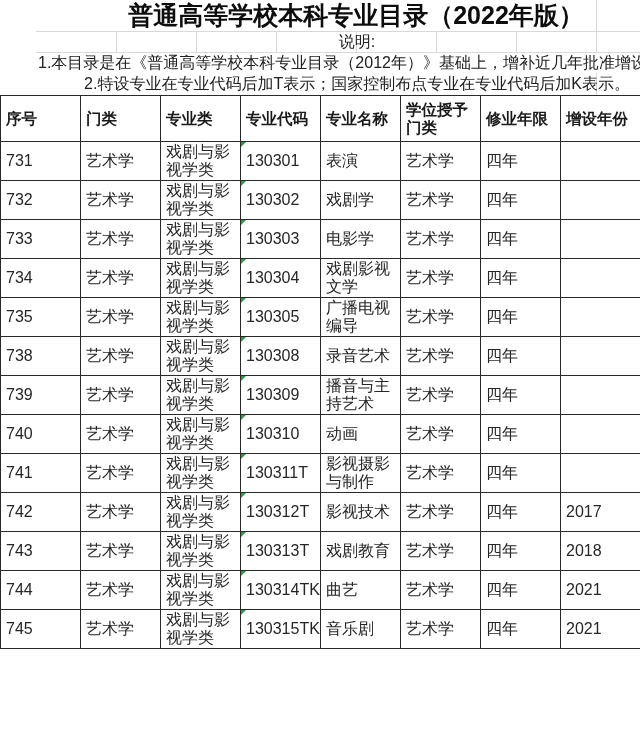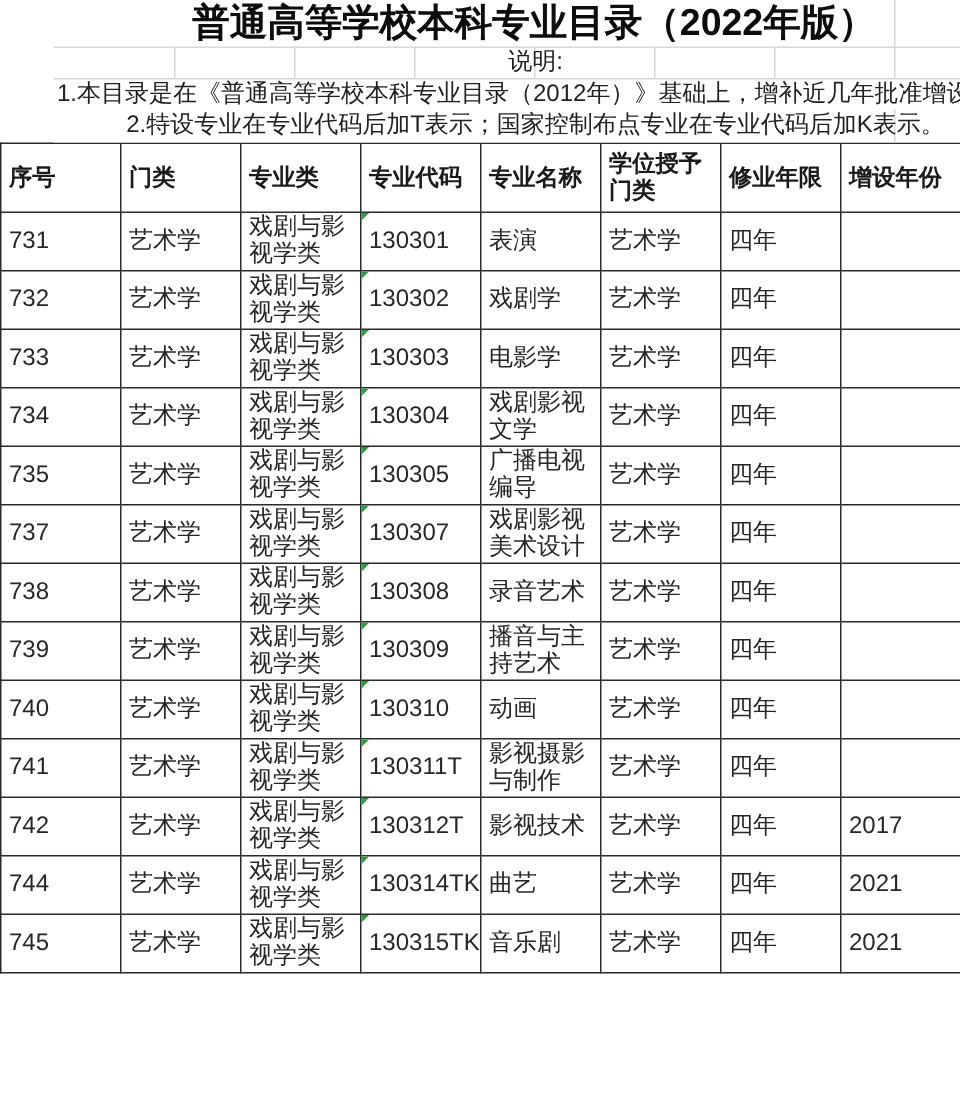--- a/index.html
+++ b/index.html
@@ -137,30 +137,20 @@
         <td>735</td>
         <td>艺术学</td>
         <td>戏剧与影视学类</td>
         <td class="code-cell"><span class="flag"></span><span>130305</span></td>
         <td>广播电视编导</td>
         <td>艺术学</td>
         <td>四年</td>
         <td></td>
       </tr>
       <tr>
-        <td>737</td>
-        <td>艺术学</td>
-        <td>戏剧与影视学类</td>
-        <td class="code-cell"><span class="flag"></span><span>130307</span></td>
-        <td>戏剧影视美术设计</td>
-        <td>艺术学</td>
-        <td>四年</td>
-        <td></td>
-      </tr>
-      <tr>
         <td>738</td>
         <td>艺术学</td>
         <td>戏剧与影视学类</td>
         <td class="code-cell"><span class="flag"></span><span>130308</span></td>
         <td>录音艺术</td>
         <td>艺术学</td>
         <td>四年</td>
         <td></td>
       </tr>
       <tr>
@@ -197,20 +187,30 @@
         <td>742</td>
         <td>艺术学</td>
         <td>戏剧与影视学类</td>
         <td class="code-cell"><span class="flag"></span><span>130312T</span></td>
         <td>影视技术</td>
         <td>艺术学</td>
         <td>四年</td>
         <td>2017</td>
       </tr>
       <tr>
+        <td>743</td>
+        <td>艺术学</td>
+        <td>戏剧与影视学类</td>
+        <td class="code-cell"><span class="flag"></span><span>130313T</span></td>
+        <td>戏剧教育</td>
+        <td>艺术学</td>
+        <td>四年</td>
+        <td>2018</td>
+      </tr>
+      <tr>
         <td>744</td>
         <td>艺术学</td>
         <td>戏剧与影视学类</td>
         <td class="code-cell"><span class="flag"></span><span>130314TK</span></td>
         <td>曲艺</td>
         <td>艺术学</td>
         <td>四年</td>
         <td>2021</td>
       </tr>
       <tr>

